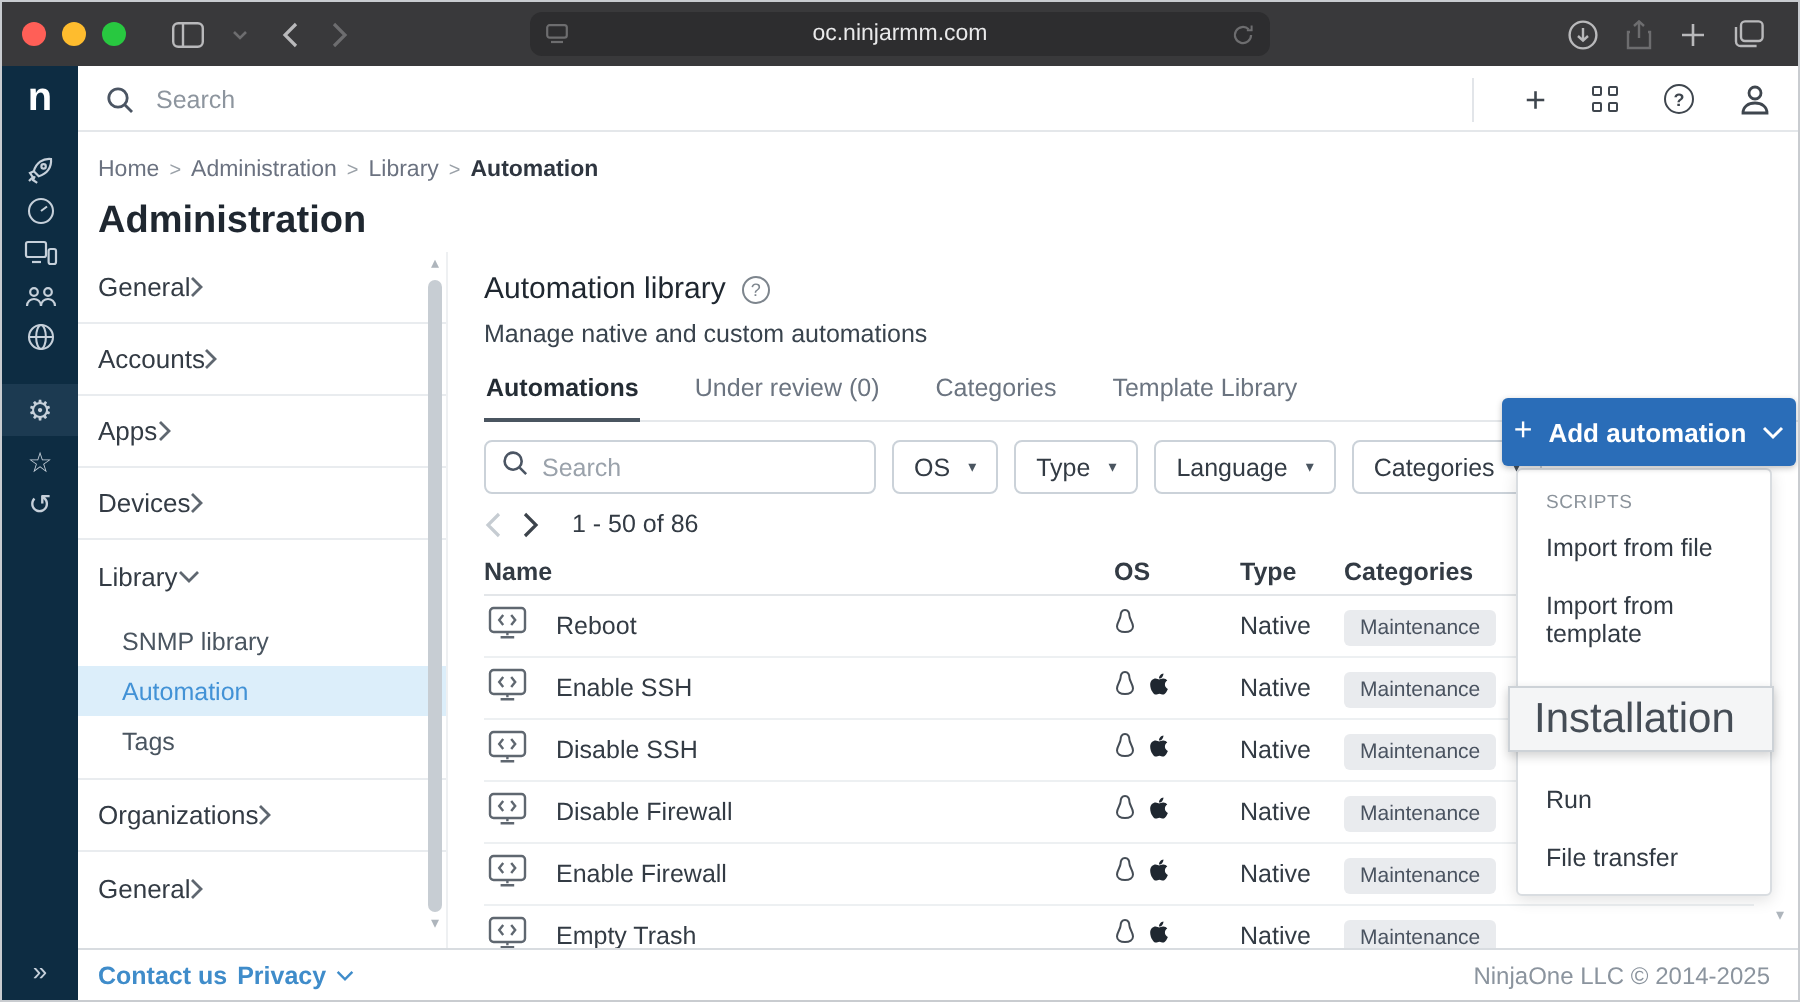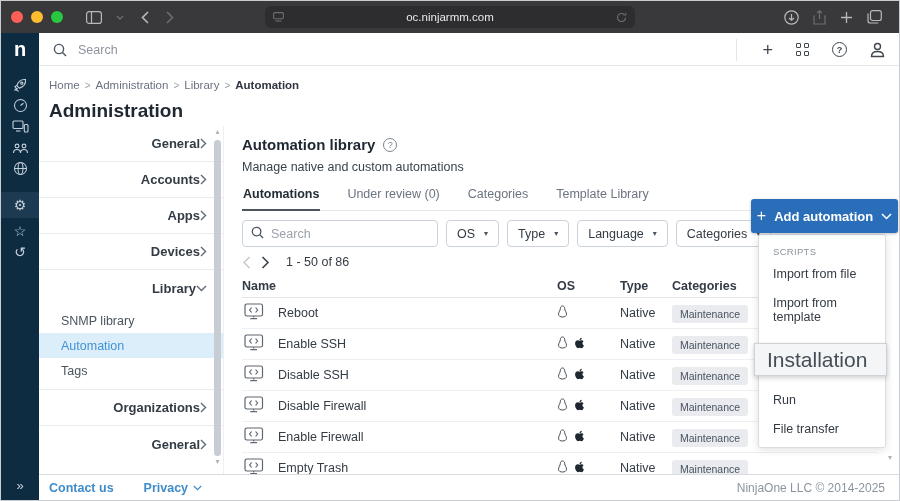--- a/index.html
+++ b/index.html
@@ -53,46 +53,46 @@
   
   .crumb-area { position:absolute; top:66px; left:38px; right:0; height:59px; background:#fff;
                 padding:12px 0 0 10px; }
   .crumbs { font-size:11.5px; color:#6b7280; display:flex; gap:5px; align-items:center; }
   .crumbs .sep { color:#9aa1a8; font-size:10px; }
   .crumbs .current { color:#2f3640; font-weight:bold; }
   .page-title { margin-top:9px; font-size:19px; font-weight:bold; color:#1f2730; }
 
   
   .sidebar { position:absolute; top:125px; left:38px; width:184px; bottom:26px; background:#fff; }
-  .side-item { height:36px; display:flex; align-items:center; justify-content:flex-end;
+  .side-item { height:36px; display:flex; align-items:center; justify-content:flex-start;
                padding:0 16px 0 10px; border-bottom:1px solid #e9ecef;
-               font-size:13px; font-weight:bold; color:#333b44; cursor:pointer; }
+               font-size:13px; font-weight:normal; color:#333b44; cursor:pointer; }
   .side-item .chev { color:#5f6770; display:flex; }
   .side-sub { border-bottom:1px solid #e9ecef; padding:2px 0 6px; }
   .sub-item { height:25px; display:flex; align-items:center; padding-left:22px;
               font-size:12.5px; color:#4a5560; cursor:pointer; }
   .sub-item.selected { background:#dceefa; color:#4292d6; }
   .side-scroll { position:absolute; right:1px; top:2px; bottom:2px; width:9px; }
   .side-thumb { position:absolute; top:12px; bottom:16px; left:1px; width:7px;
                 background:#c7cdd3; border-radius:4px; }
   .scroll-arrow { position:absolute; font-size:8px; color:#aeb5bc; left:0; width:9px; text-align:center; }
 
   
   .footer { position:absolute; left:38px; right:0; bottom:0; height:26px; background:#fff;
             border-top:1px solid #d8dce0; display:flex; align-items:center;
             padding:0 14px 0 10px; font-size:12.5px; }
   .footer a { color:#3f8cca; text-decoration:none; font-weight:bold; }
-  .footer .privacy { margin-left:30px; display:flex; align-items:center; gap:5px; }
+  .footer .privacy { margin-left:5px; display:flex; align-items:center; gap:5px; }
   .footer .copyright { margin-left:auto; color:#8b949e; font-size:12px; font-weight:normal; }
 
   
   .main { position:absolute; top:125px; left:222px; right:0; bottom:26px; background:#fff;
           border-left:1px solid #eef0f2; padding:10px 0 0 18px; }
   .lib-title-row { display:flex; align-items:center; gap:8px; }
-  .lib-title { font-size:15px; font-weight:bold; color:#1f2730;text-align:center; }
+  .lib-title { font-size:15px; font-weight:normal; color:#1f2730;text-align:center; }
   .lib-help { width:14px; height:14px; border:1.2px solid #7d858d; border-radius:50%; color:#7d858d;
               font-size:9px; display:flex; align-items:center; justify-content:center; }
   .lib-sub { margin-top:7px; font-size:12.5px; color:#39434d; }
   .tabs { margin-top:8px; display:flex; gap:26px; border-bottom:1px solid #e5e8eb; padding-right:20px; }
   .tab { font-size:12.5px; color:#6b7480; padding:5px 1px 8px; cursor:pointer; }
   .tab.active { color:#242c34; font-weight:bold; border-bottom:2px solid #4a5560; margin-bottom:-1px; }
 
   .filters { margin-top:9px; display:flex; gap:8px; align-items:center; }
   .search-box { width:196px; height:27px; border:1px solid #cbd2d9; border-radius:4px;
                 display:flex; align-items:center; padding:0 8px; gap:7px; background:#fff; }

